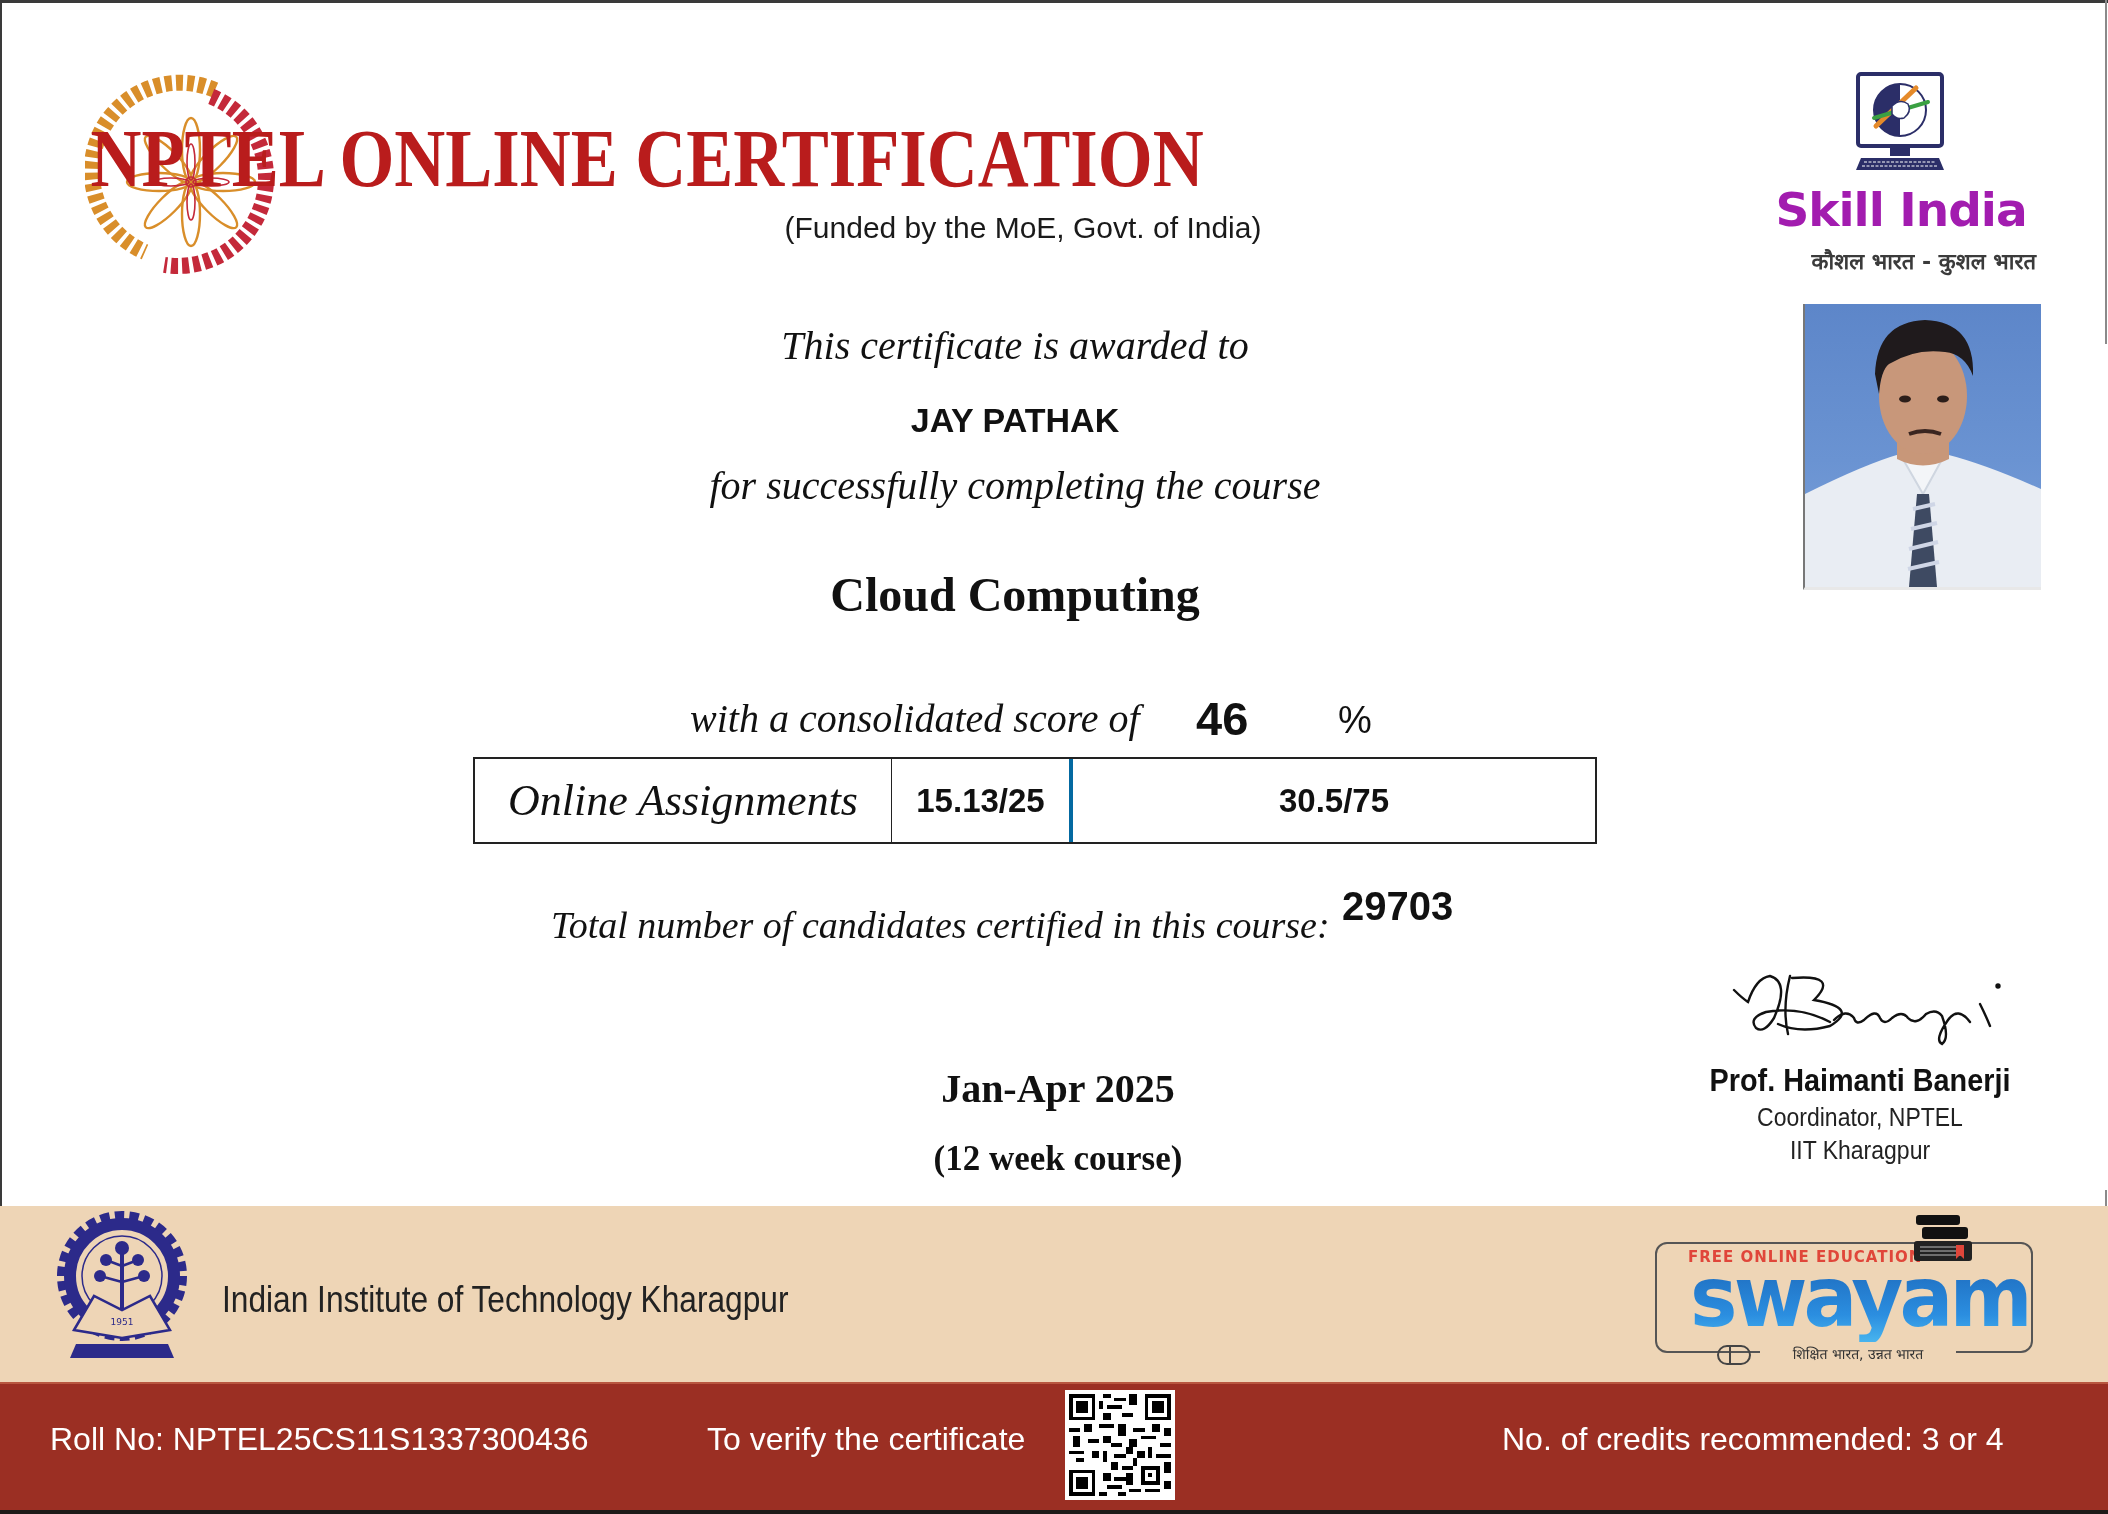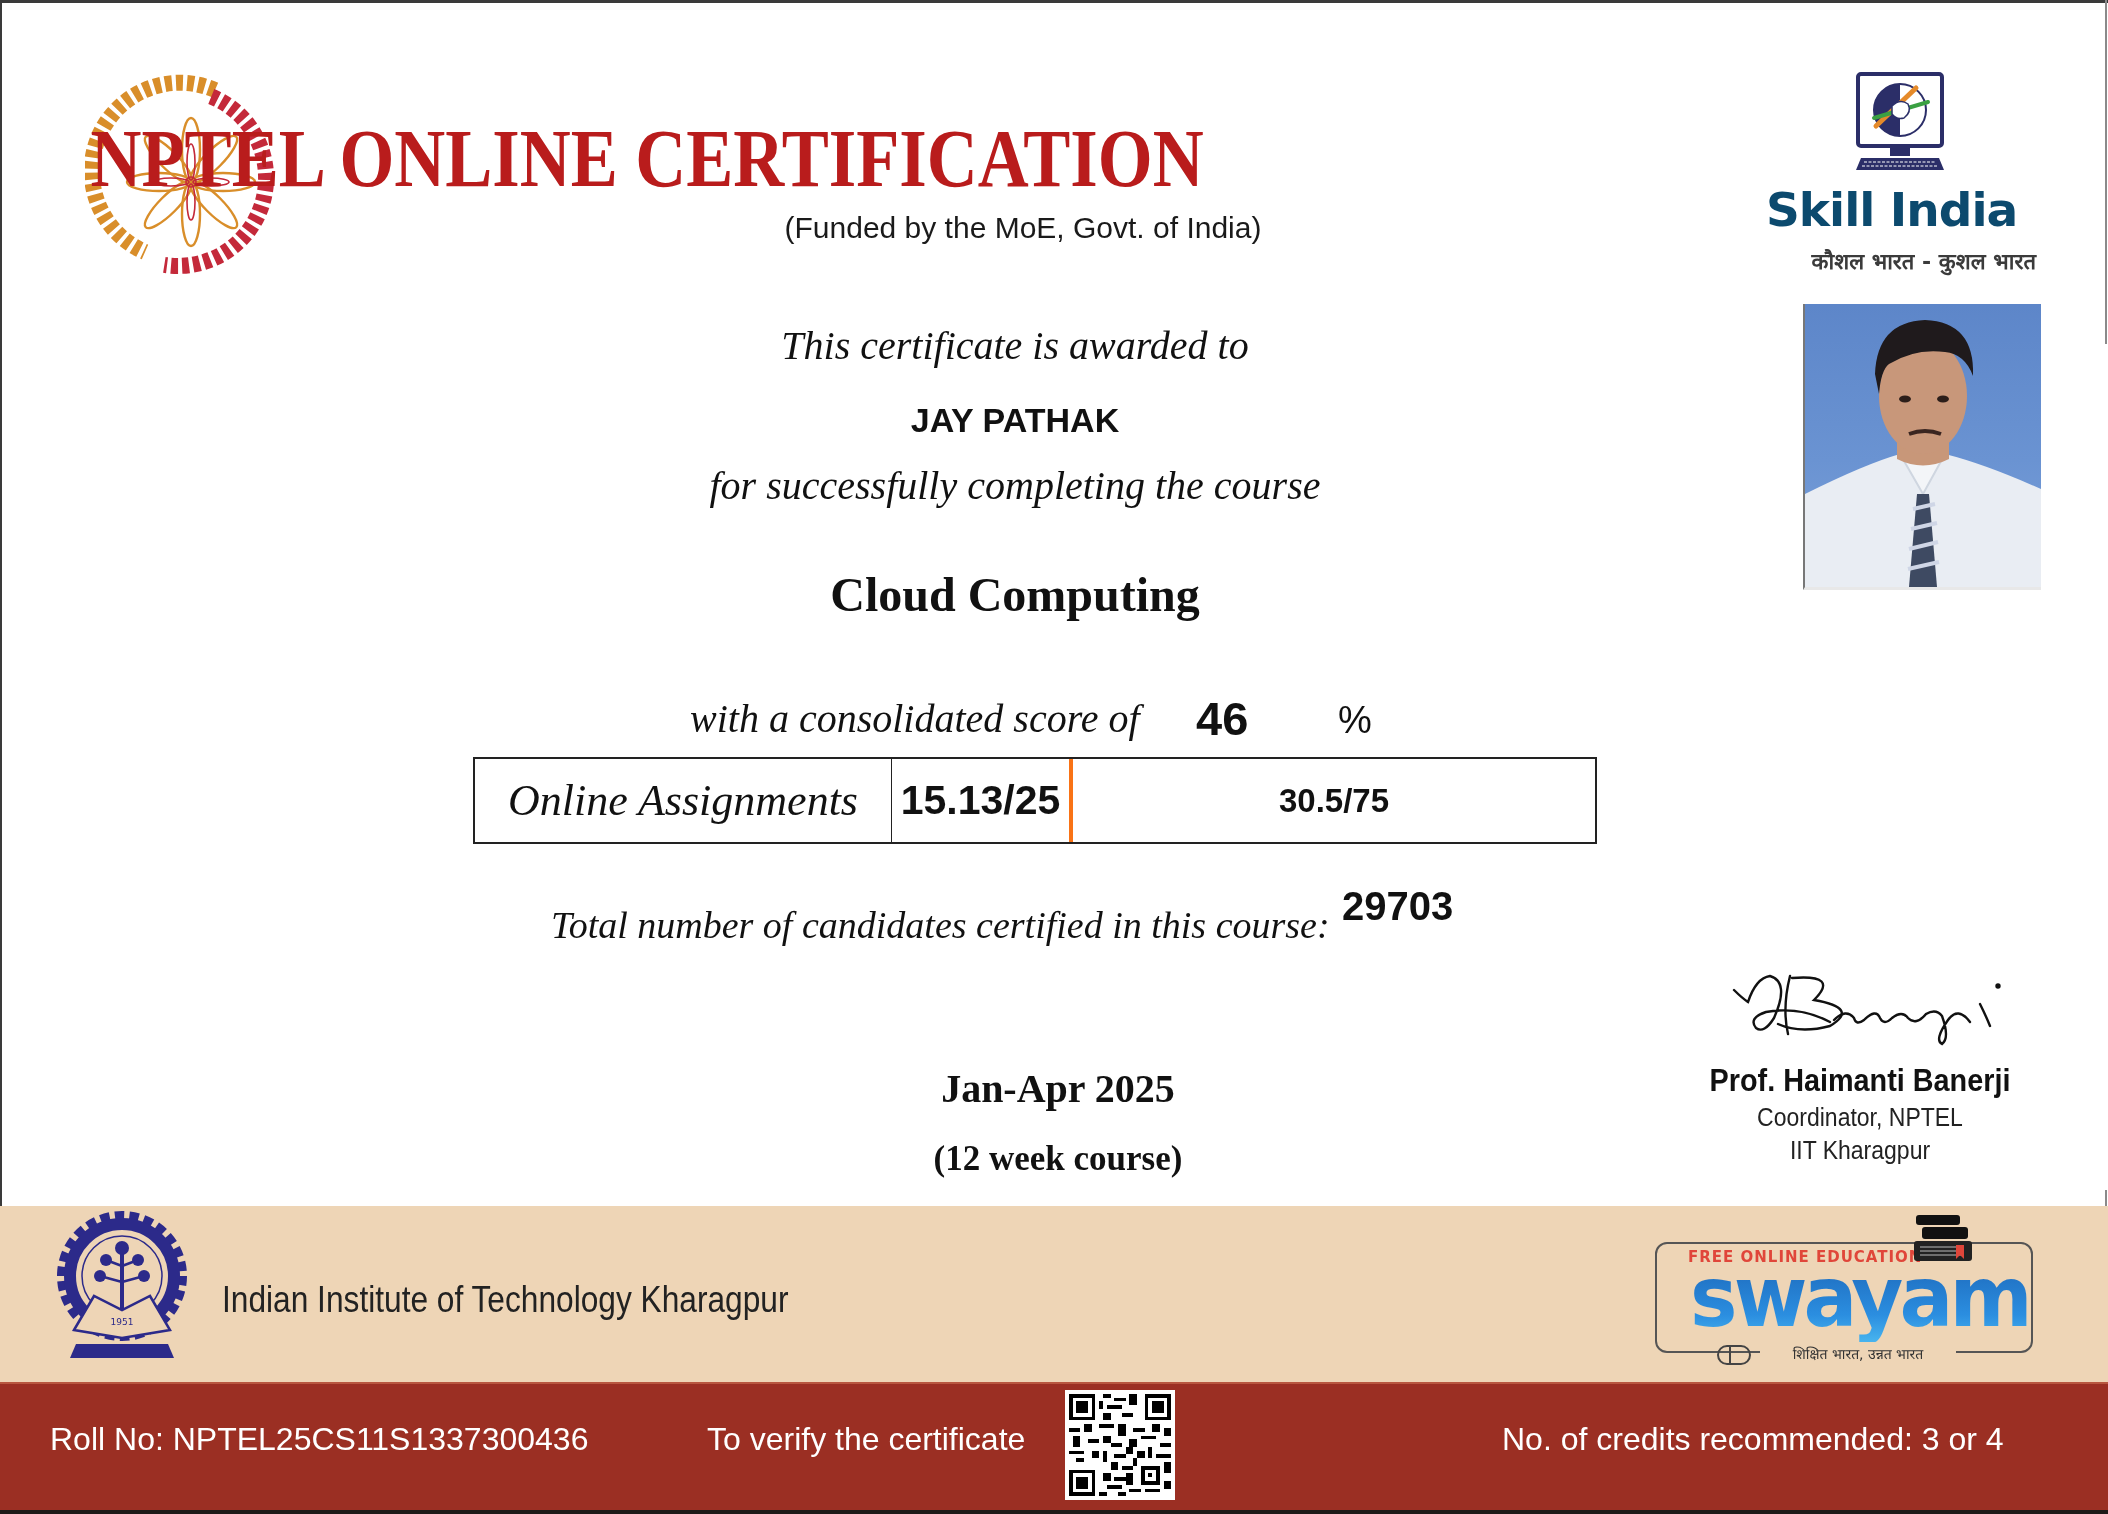--- a/index.html
+++ b/index.html
@@ -11,39 +11,39 @@
   .frame-right2 { left: 2105px; top: 1190px; width: 2px; height: 16px; background: #8a8a8a; }
   .frame-bottom { left: 0; top: 1510px; width: 2108px; height: 4px; background: #1d1a18; }
 
   .nptel-logo { left: 85px; top: 72px; width: 210px; height: 210px; }
 
   .title { left: 0; top: 118px; width: 2030px; text-align: left; font-family: "Liberation Serif", serif; font-weight: bold; font-size: 82px; line-height: 82px; color: #b91c1c; letter-spacing: 0px; }
   .title span { display: inline-block; transform: scaleX(0.86); transform-origin: center; }
   .subtitle { left: 0; top: 211px; width: 2030px; text-align: center; font-size: 30px; line-height: 34px; color: #1a1a1a; margin-left: 8px; }
 
   .skill-logo { left: 1766px; top: 66px; width: 270px; height: 220px; }
-  .skill-word { left: 1766px; top: 184px; width: 270px; font-family: "DejaVu Sans", sans-serif; font-weight: bold; font-size: 47px; line-height: 52px; color: #0c4a6e; letter-spacing: -1px; }
+  .skill-word { left: 1766px; top: 184px; width: 270px; text-align: center; font-family: "DejaVu Sans", sans-serif; font-weight: bold; font-size: 47px; line-height: 52px; color: #a21caf; letter-spacing: -1px; }
   .skill-hindi { left: 1766px; top: 247px; width: 270px; text-align: right; font-family: "DejaVu Sans", sans-serif; font-weight: bold; font-size: 22px; line-height: 30px; color: #3b3b3b; }
 
   .photo { left: 1803px; top: 304px; width: 236px; height: 283px; background: linear-gradient(180deg, #5d86c9 0%, #6a93d2 55%, #7da2da 100%); border-left: 2px solid #777; border-bottom: 3px solid #e8e8e8; overflow: hidden; }
 
   .script { font-family: "Liberation Serif", serif; font-style: italic; color: #111; }
   .awarded { left: 0; top: 322px; width: 2030px; text-align: center; font-size: 40px; line-height: 48px; }
   .name { left: 0; top: 400px; width: 2030px; text-align: center; font-family: "Liberation Sans", sans-serif; font-weight: bold; font-size: 34px; line-height: 40px; color: #111; }
   .completing { left: 0; top: 461px; width: 2030px; text-align: center; font-size: 40px; line-height: 50px; }
   .course { left: 0; top: 566px; width: 2030px; text-align: center; font-family: "Liberation Serif", serif; font-weight: bold; font-size: 48px; line-height: 58px; color: #111; }
 
   .score-label { left: 690px; top: 694px; font-size: 40px; line-height: 50px; text-align: right; }
   .score-value { left: 1196px; top: 694px; font-family: "Liberation Sans", sans-serif; font-weight: bold; font-size: 47px; line-height: 50px; }
   .score-unit { left: 1338px; top: 696px; font-family: "Liberation Sans", sans-serif; font-size: 38px; line-height: 48px; }
 
   .marks-table { left: 473px; top: 757px; width: 1124px; height: 87px; border: 2px solid #222; box-sizing: border-box; display: flex; }
   .marks-table .cell { height: 100%; display: flex; align-items: center; justify-content: center; box-sizing: border-box; }
   .cell-c1 { width: 417px; border-right: 1.5px solid #222; font-family: "Liberation Serif", serif; font-style: italic; font-size: 44px; }
-  .cell-c2 { width: 181px; border-right: 4px solid #f97316; font-family: "Liberation Sans", sans-serif; font-weight: bold; font-size: 41px; }
+  .cell-c2 { width: 181px; border-right: 4px solid #0369a1; font-family: "Liberation Sans", sans-serif; font-weight: bold; font-size: 33px; }
   .cell-c3 { width: 343px; border-right: 1.5px solid #222; font-family: "Liberation Serif", serif; font-style: italic; font-size: 44px; }
   .cell-c4 { flex: 1; font-family: "Liberation Sans", sans-serif; font-weight: bold; font-size: 33px; }
 
   .total-label { left: 551px; top: 900px; font-size: 38px; line-height: 50px; }
   .total-value { left: 1342px; top: 883px; font-family: "Liberation Sans", sans-serif; font-weight: bold; font-size: 40px; line-height: 46px; }
 
   .session { left: 0; top: 1066px; width: 2116px; text-align: center; font-family: "Liberation Serif", serif; font-weight: bold; font-size: 40px; line-height: 46px; }
   .duration { left: 0; top: 1136px; width: 2116px; text-align: center; font-family: "Liberation Serif", serif; font-weight: bold; font-size: 35px; line-height: 46px; }
 
   .signature { left: 1730px; top: 968px; width: 290px; height: 80px; }

